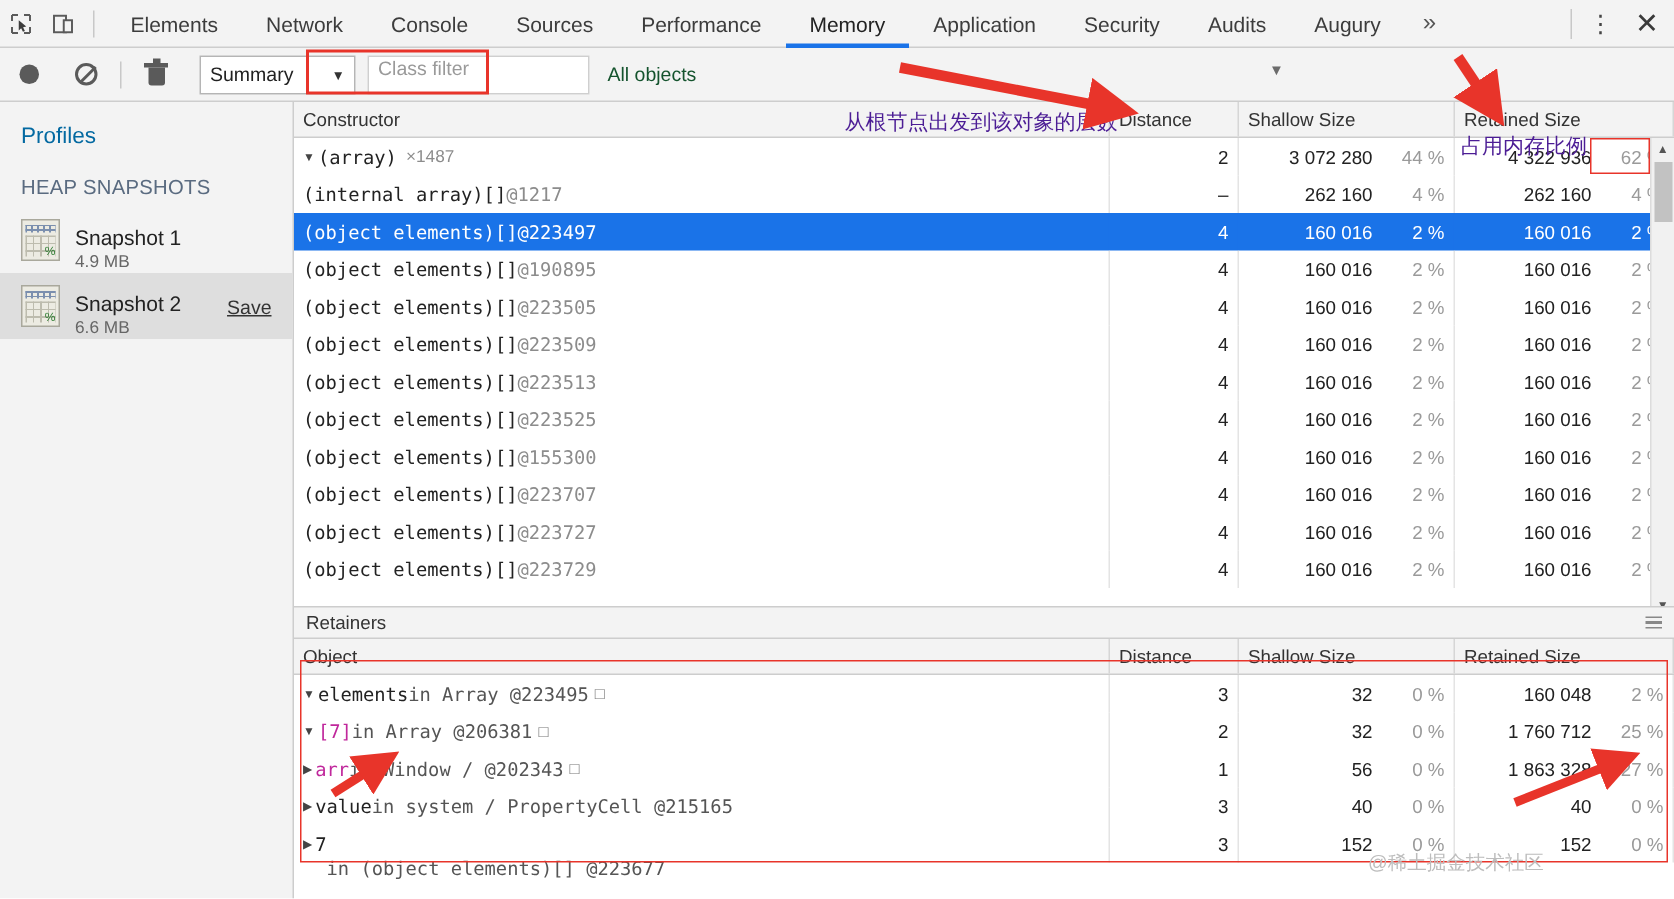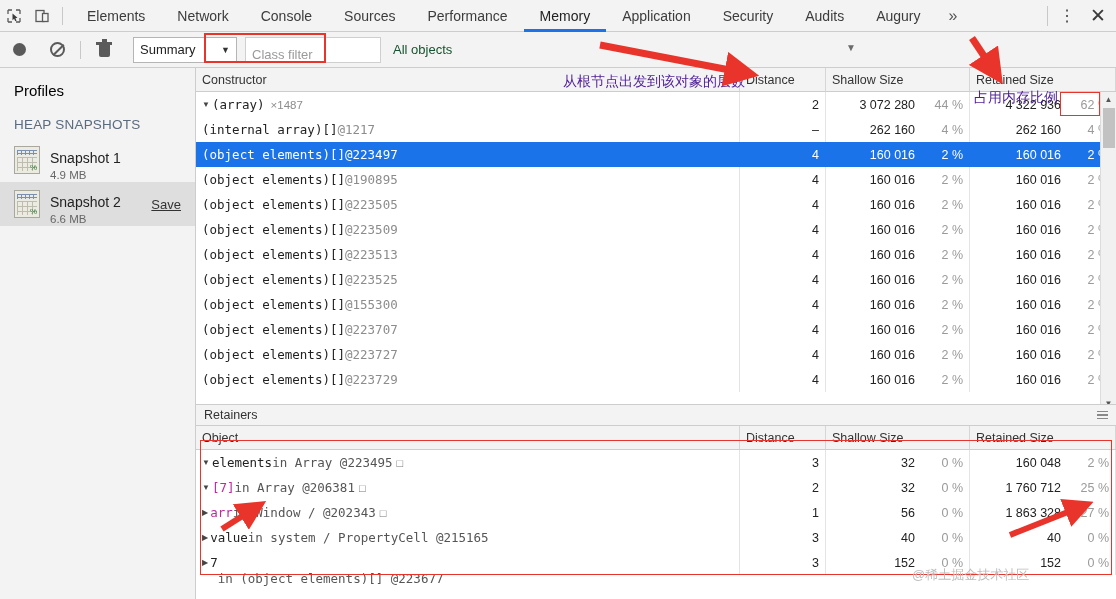--- a/index.html
+++ b/index.html
@@ -63,33 +63,33 @@
                  border-radius: 0 0 2px 2px; }
   .t2sep { width: 1px; height: 18px; background: #c8c8c8; margin: 0 4px; }
 
   .summary-select {
     margin-left: 10px; width: 104px; height: 26px; background: #fff;
     border: 1px solid #b5b5b5; display: flex; align-items: center;
     padding: 0 6px; font-size: 13px; color: #222;
   }
   .summary-select .caret { margin-left: auto; font-size: 9px; color: #333; }
   .class-filter {
-    margin-left: 8px; width: 136px; height: 26px; background: #fff;
-    border: 1px solid #cfcfcf; display: flex; align-items: flex-end;
+    margin-left: 8px; width: 148px; height: 26px; background: #fff;
+    border: 1px solid #cfcfcf; display: flex; align-items: flex-start;
     padding: 0 6px; font-size: 13px; color: #9a9a9a;
   }
   .all-objects { margin-left: 12px; font-size: 13px; color: #14532d; }
   .ao-caret { position: absolute; left: 846px; top: 42px; font-size: 10px; color: #6b6b6b; }
 
   
   .sidebar {
     position: absolute; left: 0; top: 68px; width: 196px; height: 531px;
     background: #f3f3f3; border-right: 1px solid #cdcdcd;
   }
-  .sb-title { padding: 14px 0 0 14px; font-size: 15px; color: #000000; }
+  .sb-title { padding: 14px 0 0 14px; font-size: 15px; color: #0369a1; }
   .sb-section { padding: 18px 0 6px 14px; font-size: 13.5px; color: #5a6b80; letter-spacing: .2px; }
   .snap {
     display: flex; align-items: center; height: 44px; padding-left: 14px; gap: 10px;
   }
   .snap.active { background: #dedede; }
   .snap-ico {
     width: 26px; height: 28px; flex: 0 0 auto; position: relative;
     background: #ecebe2; border: 1px solid #a9a89c;
   }
   .snap-ico:before {

